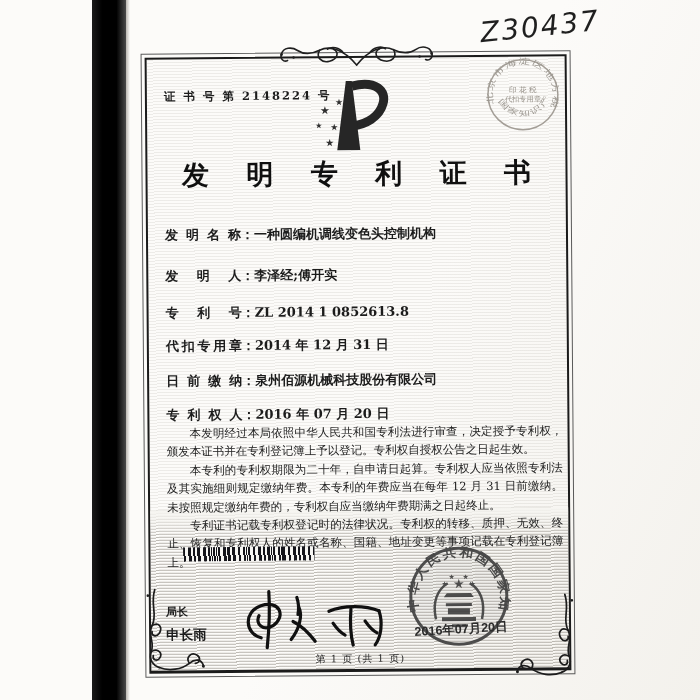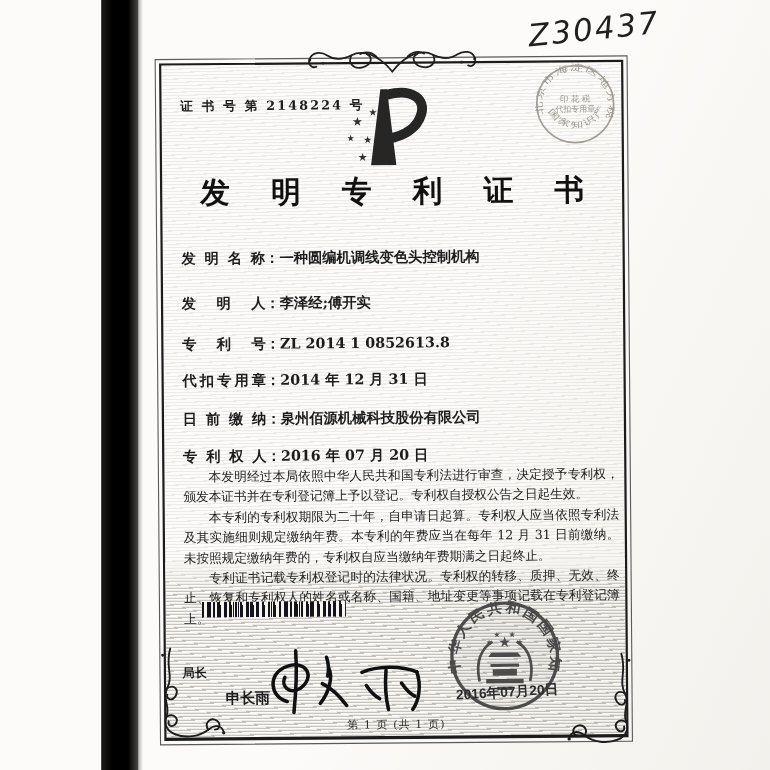--- a/index.html
+++ b/index.html
@@ -35,21 +35,21 @@
   .paras{position:absolute;left:17px;top:365px;width:396px;font-size:11.5px;
          line-height:1.6;text-align:justify;font-weight:500;color:#222;}
   .paras p{margin:0;text-indent:2em;}
   .barcode{position:absolute;left:33px;top:488px;width:131px;height:14px;background-color:#f6f5f2;
          background-image:repeating-linear-gradient(90deg,#14141a 0 2px,rgba(0,0,0,0) 2px 5px),
                           repeating-linear-gradient(90deg,#14141a 0 1px,rgba(0,0,0,0) 1px 7px),
                           repeating-linear-gradient(90deg,#14141a 0 1px,rgba(0,0,0,0) 1px 11px);}
   .offtitle{position:absolute;left:15px;top:545px;font-family:"Liberation Sans","DejaVu Sans",sans-serif;
          font-weight:700;font-size:11px;}
   .offname{position:absolute;left:15px;top:567px;font-family:"Liberation Sans","DejaVu Sans",sans-serif;
-         font-weight:700;font-size:13.5px;margin-left:39px;}
+         font-weight:700;font-size:13.5px;}
   .sig{position:absolute;left:82px;top:523px;width:165px;height:72px;}
   .seal{position:absolute;left:256px;top:487px;width:104px;height:104px;opacity:.9;}
   .sealdate{position:absolute;left:256px;top:564px;width:108px;text-align:center;
          font-family:"Liberation Sans","DejaVu Sans",sans-serif;font-weight:700;
          font-size:12.5px;color:#2c2c2c;transform:rotate(-3deg);}
   .footer{position:absolute;left:0;right:0;top:594px;text-align:center;font-size:10px;
          letter-spacing:1px;color:#2a2a2a;}
   .flourish-top{position:absolute;left:127px;top:-17px;width:166px;height:30px;}
   .flourish-bl{position:absolute;left:-6px;top:528px;width:62px;height:84px;}
   .flourish-br{position:absolute;right:-6px;top:536px;width:62px;height:84px;}

